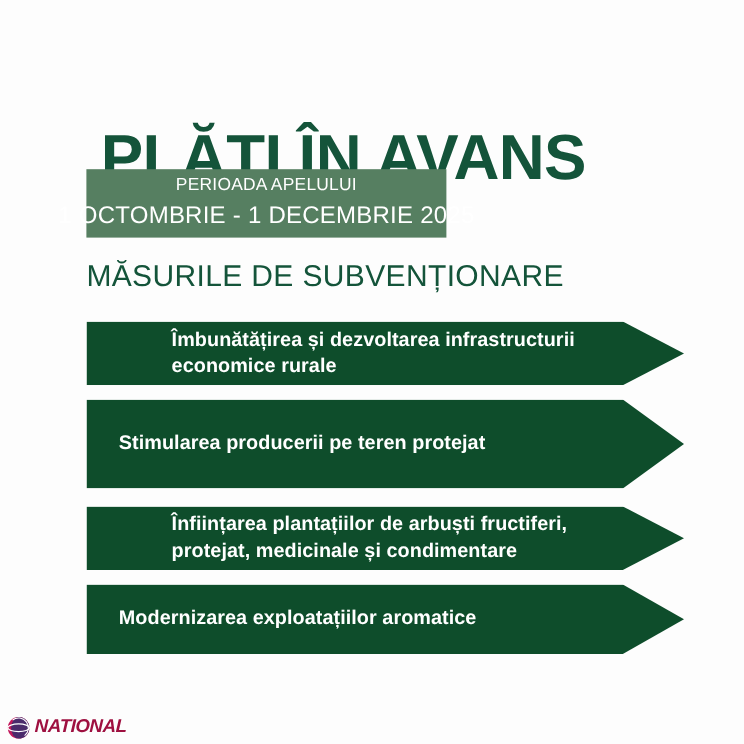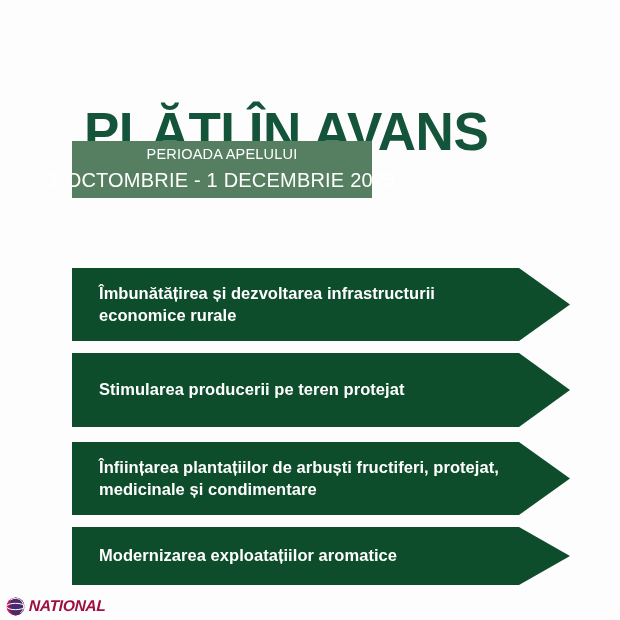--- a/index.html
+++ b/index.html
@@ -83,21 +83,21 @@
   .measure-arrow {
     position: relative;
     width: 498px;
     background: #0e4d2b;
     box-sizing: border-box;
     display: flex;
     align-items: center;
     -webkit-clip-path: polygon(0 0, 447px 0, 498px 50%, 447px 100%, 0 100%);
     clip-path: polygon(0 0, 447px 0, 498px 50%, 447px 100%, 0 100%);
   }
-  .measure-arrow.h-tall  { height: 73px; margin-bottom: 12px; }
+  .measure-arrow.h-tall  { height: 53px; margin-bottom: 12px; padding-left: 44px; }
   .measure-arrow.h-short { height: 74px; margin-bottom: 15px; }
   .measure-arrow.h-last  { height: 58px; margin-bottom: 0; }
 
   .measure-text {
     color: #ffffff;
     font-size: 16.5px;
     font-weight: bold;
     line-height: 1.33;
     padding-left: 27px;
     padding-right: 60px;
@@ -136,20 +136,21 @@
 
 <div id="poster">
 
   <h1 class="poster-title">PLĂȚI ÎN AVANS</h1>
 
   <div class="period-badge">
     <div class="period-line line1">PERIOADA APELULUI</div>
     <div class="period-line line2">1 OCTOMBRIE - 1 DECEMBRIE 2025</div>
   </div>
 
+  <div class="section-subtitle">MĂSURILE DE SUBVENȚIONARE</div>
 
   <div class="measures">
 
     <div class="measure-arrow h-tall">
       <div class="measure-text">Îmbunătățirea și dezvoltarea infrastructurii economice rurale</div>
     </div>
 
     <div class="measure-arrow h-short">
       <div class="measure-text">Stimularea producerii pe teren protejat</div>
     </div>

